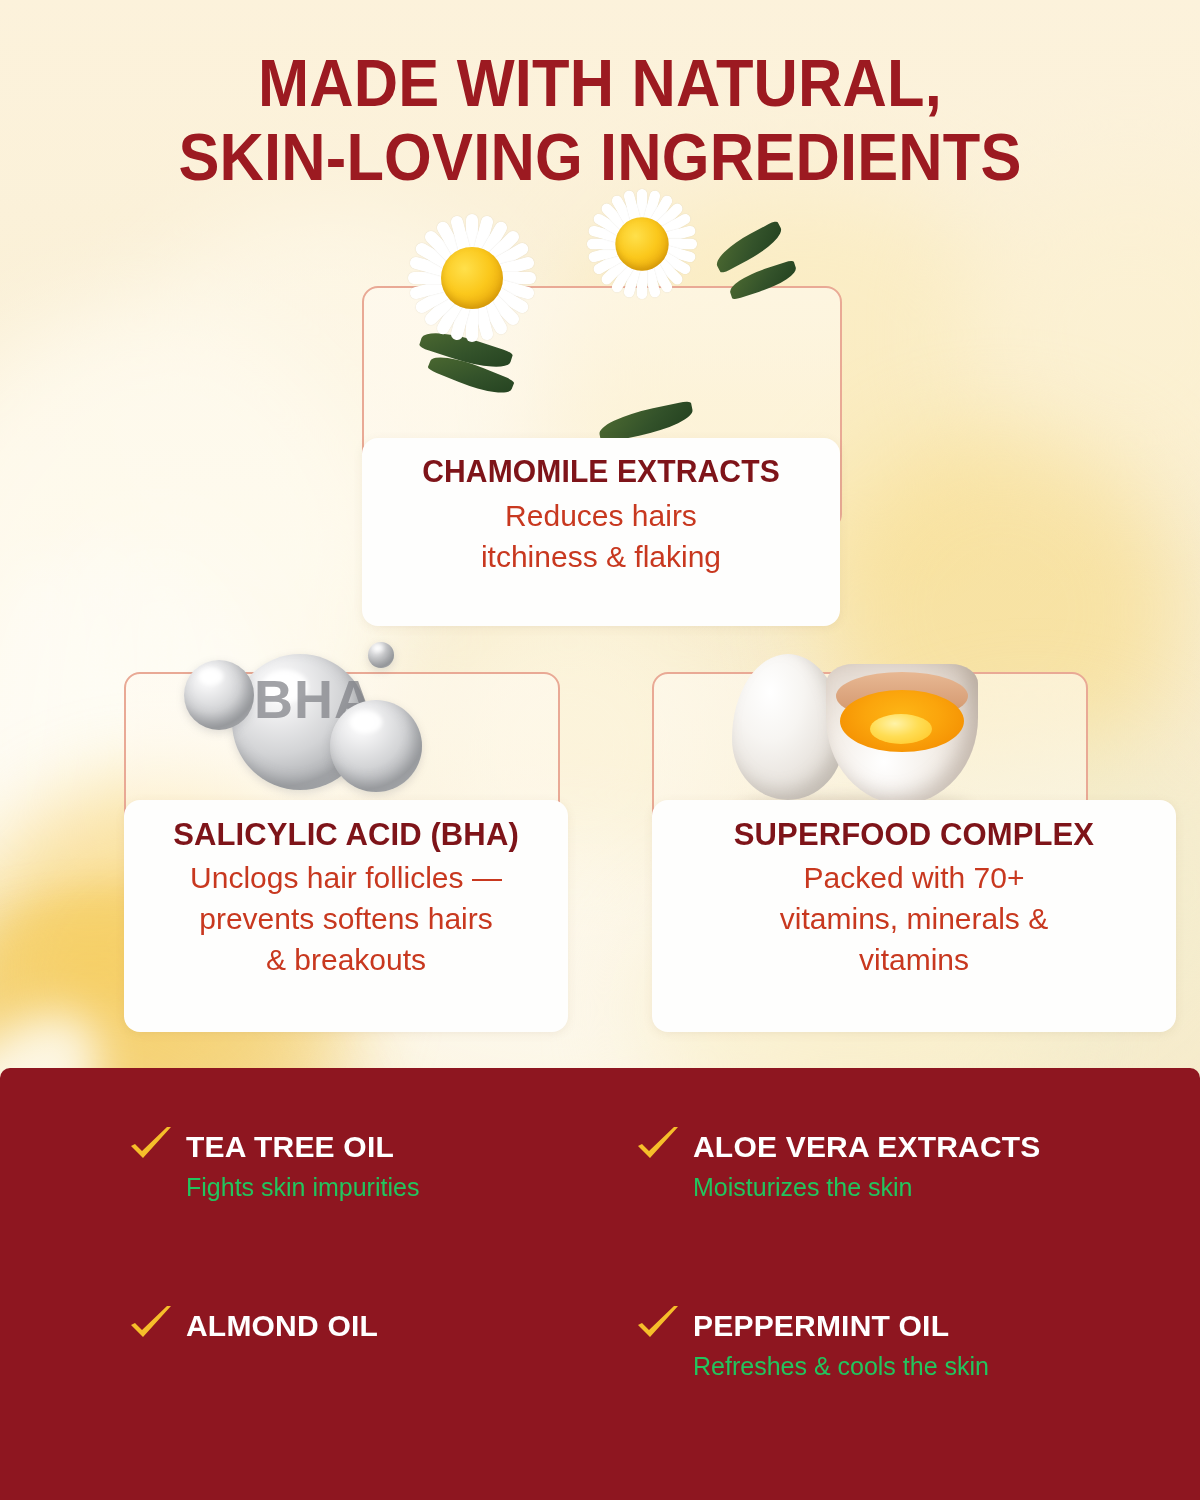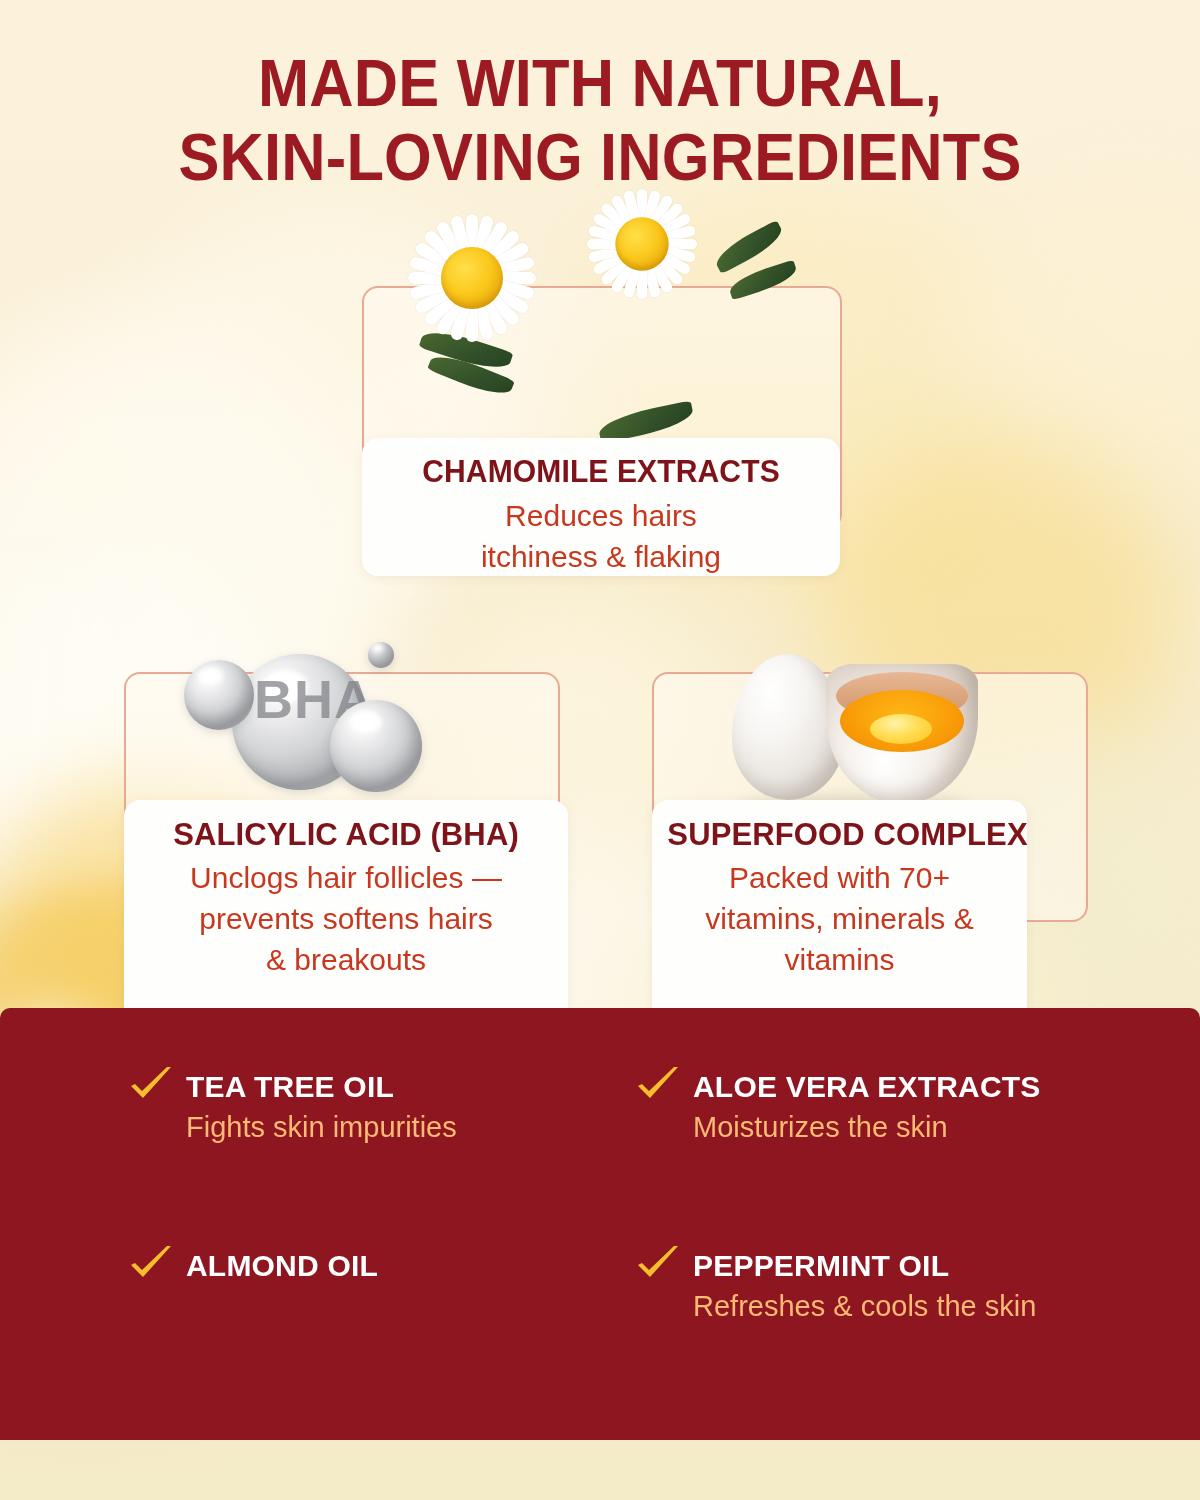--- a/index.html
+++ b/index.html
@@ -77,23 +77,23 @@
 
   .panel{
     position:absolute;
     background:#FEFEFD;
     border-radius:16px;
     z-index:6;
     text-align:center;
     box-shadow:0 2px 10px rgba(140,110,70,.10);
     padding:14px 10px 18px;
   }
-  .panel.p-c1{ left:362px; top:438px; width:478px; height:138px; }
+  .panel.p-c1{ left:362px; top:438px; width:478px; height:188px; }
   .panel.p-c2{ left:124px; top:800px; width:444px; height:232px; }
-  .panel.p-c3{ left:652px; top:800px; width:375px; height:232px; }
+  .panel.p-c3{ left:652px; top:800px; width:524px; height:232px; }
 
   .panel .title{
     font-weight:700;
     font-size:31px;
     line-height:40px;
     color:#7E1419;
     letter-spacing:.1px;
     white-space:nowrap;
     transform:scaleX(.97);
   }
@@ -194,21 +194,21 @@
     background:radial-gradient(ellipse at 40% 32%, #FFF3A8 0%, #FFDD54 45%, #FFC31E 100%);
   }
   .egg-shadow{
     position:absolute; left:14px; top:148px; width:230px; height:20px;
     border-radius:50%; filter:blur(7px);
     background:rgba(190,178,158,.40);
   }
 
   
   .band{
-    position:absolute; left:0; top:1008px; width:1200px; height:432px;
+    position:absolute; left:0; top:1068px; width:1200px; height:432px;
     background:#8E1620;
     border-radius:10px 10px 0 0;
     z-index:8;
   }
   .band .grid{
     position:absolute; inset:0;
     display:grid;
     grid-template-columns:1fr 1fr;
     grid-template-rows:1fr 1fr;
     padding:60px 84px 40px 128px;
@@ -220,21 +220,21 @@
     width:46px; flex:0 0 46px; margin-top:-4px; margin-right:12px;
     color:#F6BE2A; line-height:1;
   }
   .check svg{ display:block; }
   .benefit .txt{ flex:1 1 auto; min-width:0; }
   .benefit .b-title{
     font-weight:700; font-size:30px; line-height:38px;
     color:#FFFFFF; letter-spacing:.2px; white-space:nowrap;
   }
   .benefit .b-desc{
-    font-size:29px; line-height:39px; color:#fdba74; margin-top:2px;
+    font-size:25px; line-height:39px; color:#22c55e; margin-top:2px;
   }
 </style>
 </head>
 <body>
 
 <div class="bg-root">
   <div class="bg-base"></div>
   <div class="blob b4"></div>
   <div class="blob b5"></div>
   <div class="blob b7"></div>

